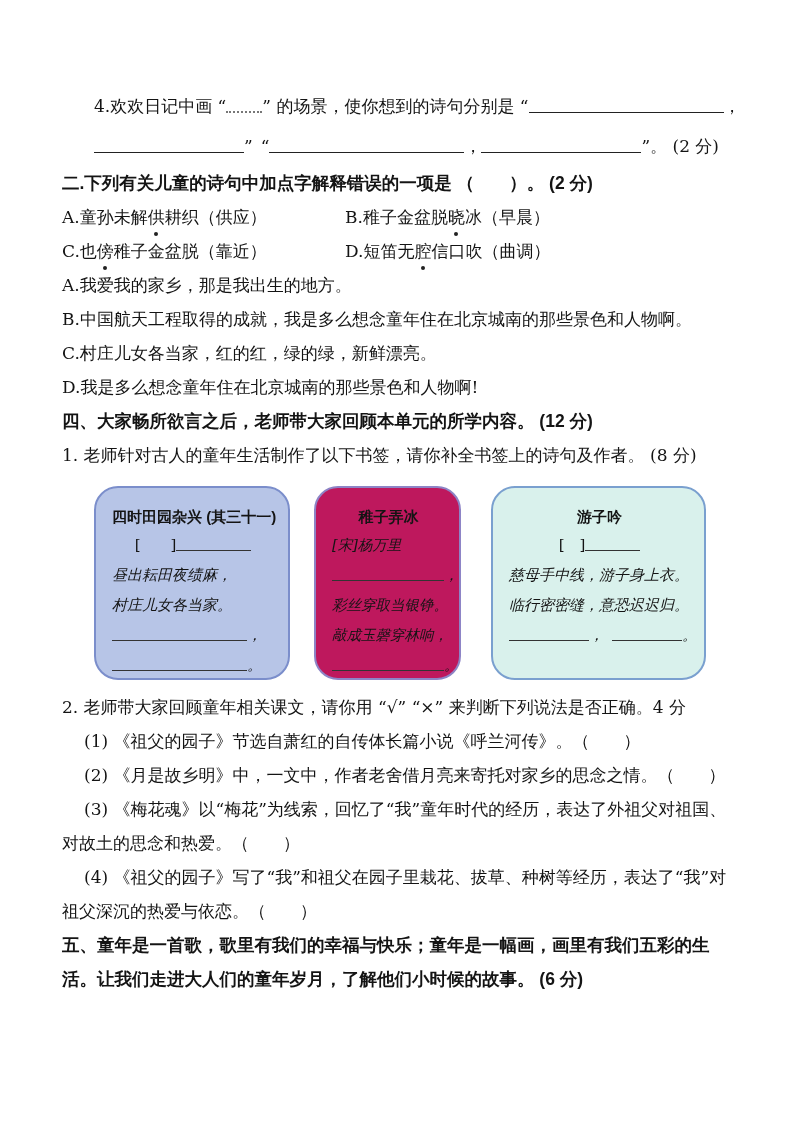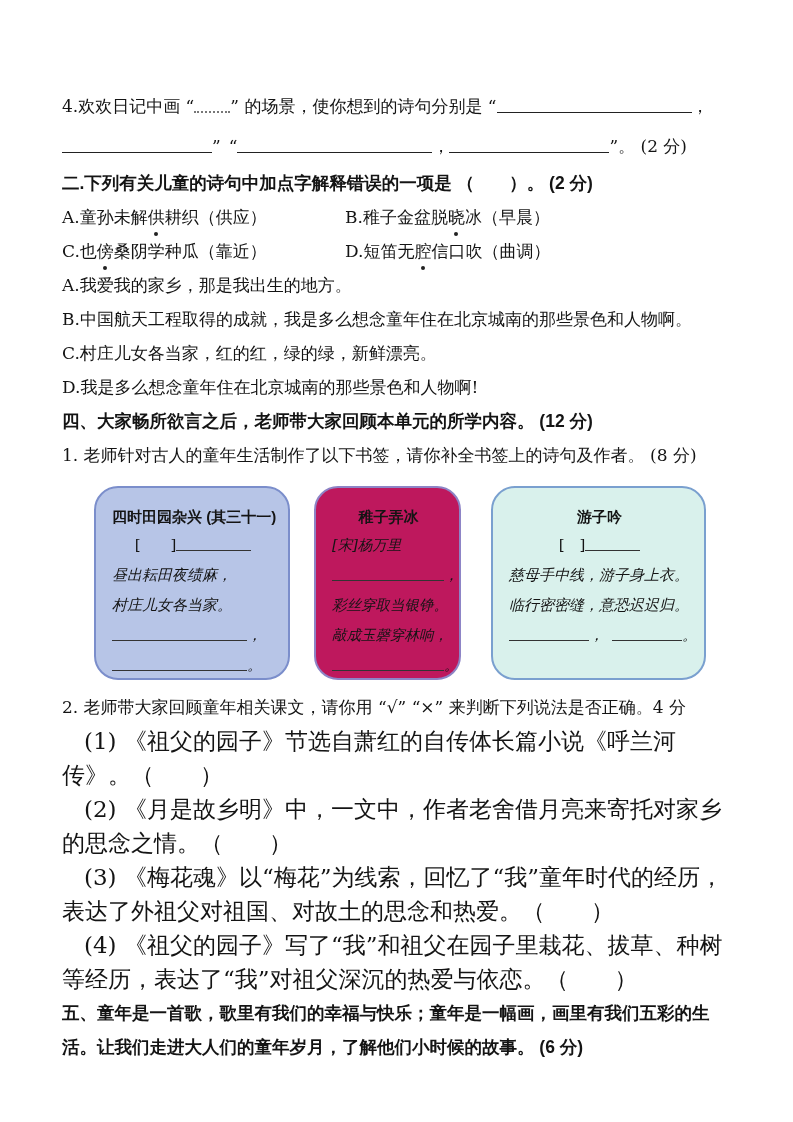--- a/index.html
+++ b/index.html
@@ -2,26 +2,26 @@
 <html><head>
 <meta charset="utf-8">
 <style>
   html,body{margin:0;padding:0;background:#e8e8e8;}
   .page{
     width:793px;height:1122px;background:#ffffff;margin:0 auto;
     box-sizing:border-box;padding:86px 62px 0 62px;position:relative;
     font-family:"DejaVu Serif","Liberation Serif",serif;color:#141414;
   }
   .line{font-size:17px;line-height:34px;margin:0;white-space:nowrap;}
-  .wrapline{font-size:23px;line-height:34px;margin:0;white-space:normal;}
+  .wrapline{font-size:17px;line-height:34px;margin:0;white-space:normal;}
   .heading{
     font-family:"Liberation Sans","DejaVu Sans",sans-serif;
     font-weight:bold;font-size:17.5px;line-height:34px;margin:0;white-space:normal;
   }
-  .q4line{line-height:40px;}
+  .q4line{line-height:40px;margin-left:32px;}
   .blank{
     display:inline-block;border-bottom:1.4px solid #222;
     height:13px;vertical-align:-1px;
   }
   .dotted-blank{
     display:inline-block;border-bottom:2px dotted #777;
     height:11px;vertical-align:-1px;width:36px;
   }
   .w55{width:55px}.w70{width:70px}.w75{width:75px}.w80{width:80px}
   .w110{width:112px}.w135{width:135px}.w150{width:150px}
@@ -65,21 +65,21 @@
 
   <p class="line q4line"><span>4.欢欢日记中画 “</span><span class="dotted-blank"></span><span>” 的场景，使你想到的诗句分别是 “</span><span class="blank w195"></span><span>，</span></p>
   <p class="line q4line"><span class="blank w150"></span><span>”</span><span class="sp8"></span><span>“</span><span class="blank w195"></span><span>，</span><span class="blank w160"></span><span>”。 (2 分)</span></p>
 
   <p class="heading">二.下列有关儿童的诗句中加点字解释错误的一项是 （　　）。 (2 分)</p>
   <div class="opt-row">
     <p class="line opt-col1"><span>A.童孙未解</span><span class="dotc">供</span><span>耕织（供应）</span></p>
     <p class="line"><span>B.稚子金盆脱</span><span class="dotc">晓</span><span>冰（早晨）</span></p>
   </div>
   <div class="opt-row">
-    <p class="line opt-col1"><span>C.也</span><span class="dotc">傍</span><span>桑阴学种瓜（靠近）</span></p>
+    <p class="line opt-col1"><span>C.也</span><span class="dotc">傍</span><span>稚子金盆脱（靠近）</span></p>
     <p class="line"><span>D.短笛无</span><span class="dotc">腔</span><span>信口吹（曲调）</span></p>
   </div>
 
   <p class="line">A.我爱我的家乡，那是我出生的地方。</p>
   <p class="line">B.中国航天工程取得的成就，我是多么想念童年住在北京城南的那些景色和人物啊。</p>
   <p class="line">C.村庄儿女各当家，红的红，绿的绿，新鲜漂亮。</p>
   <p class="line">D.我是多么想念童年住在北京城南的那些景色和人物啊!</p>
 
   <p class="heading">四、大家畅所欲言之后，老师带大家回顾本单元的所学内容。 (12 分)</p>
   <p class="line">1.  老师针对古人的童年生活制作了以下书签，请你补全书签上的诗句及作者。 (8 分)</p>

